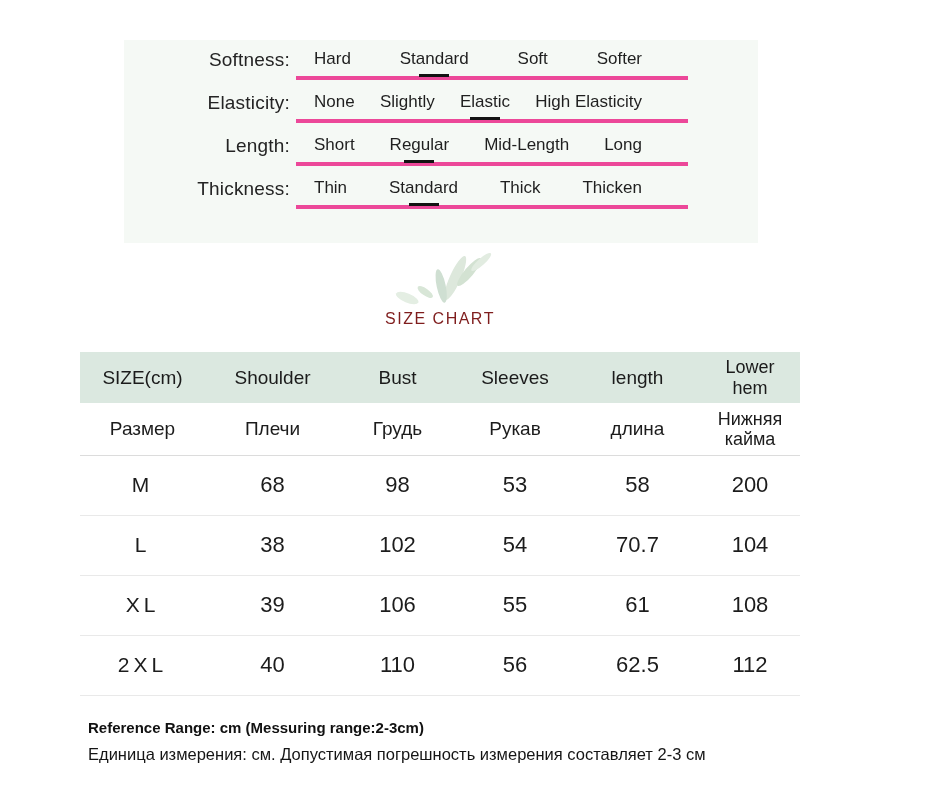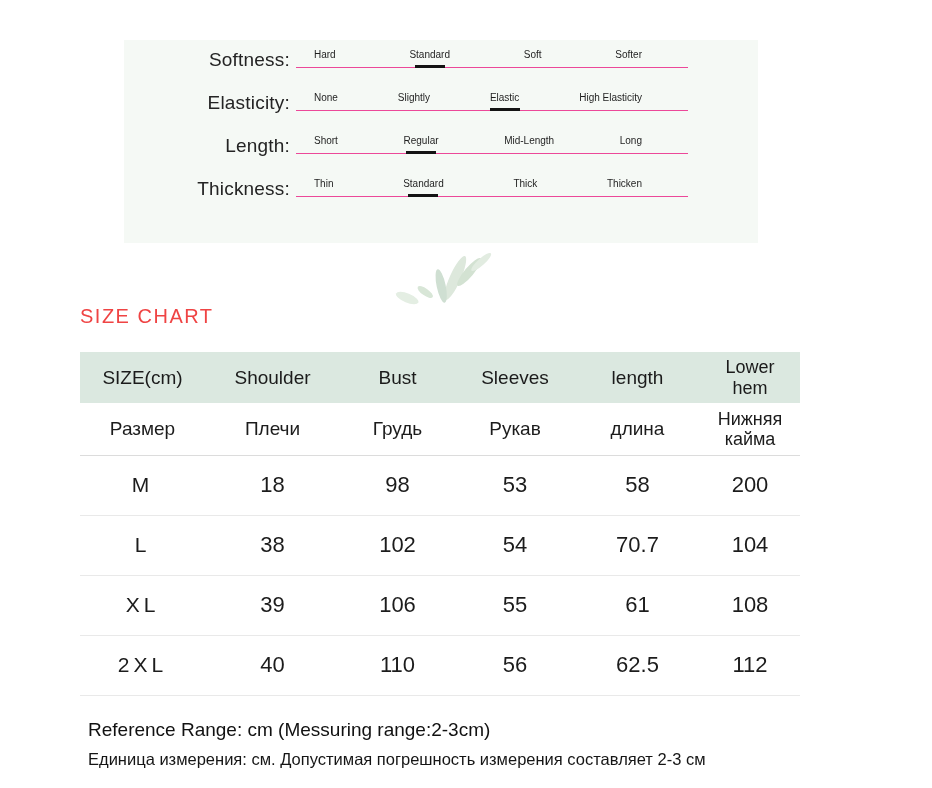--- a/index.html
+++ b/index.html
@@ -14,52 +14,52 @@
     background:#f5f9f5;box-sizing:border-box;padding-top:9px;
   }
   .attr-row{display:flex;align-items:flex-start;height:43px;}
   .attr-label{
     width:166px;text-align:right;font-size:19px;color:#242424;
     padding-bottom:7px;flex:none;letter-spacing:.2px;
   }
   .attr-options{
     margin-left:6px;width:392px;box-sizing:border-box;flex:none;
     display:flex;justify-content:space-between;align-items:flex-end;
-    padding:0 46px 7px 18px;border-bottom:1px solid #ec4899;
-    font-size:10px;color:#1f1f1f;
+    padding:0 46px 7px 18px;border-bottom:4px solid #ec4899;
+    font-size:17px;color:#1f1f1f;
   }
   .opt{position:relative;white-space:nowrap;}
   .opt.selected::after{
     content:"";position:absolute;left:50%;transform:translateX(-50%);
     bottom:-8px;width:30px;height:3px;background:#131313;
   }
 
   
   .title-block{position:absolute;left:80px;top:250px;width:720px;height:80px;}
   .leaves{position:absolute;left:50%;top:0;transform:translateX(-48%);}
   .title-text{
-    position:absolute;bottom:2px;width:100%;margin:0;
-    font-size:20px;font-weight:500;letter-spacing:1.5px;color:#ef4444;
+    position:absolute;bottom:2px;width:100%;text-align:center;margin:0;
+    font-size:16px;font-weight:500;letter-spacing:1.5px;color:#7f1d1d;
   }
 
   
   .size-table{
     position:absolute;left:80px;top:352px;width:720px;
     border-collapse:collapse;text-align:center;table-layout:fixed;
   }
   .size-table th,.size-table td{font-weight:normal;padding:0;}
   tr.head-en{background:#dbe8e0;height:51px;font-size:19px;color:#1b1b1b;}
   tr.head-ru{height:52px;font-size:19px;border-bottom:1px solid #dcdcdc;}
   tr.head-en .last,tr.head-ru .last{line-height:1.12;font-size:18px;padding:0 14px;}
   tbody tr{height:60px;border-bottom:1px solid #e9e9e9;font-size:22px;}
   td.sz{font-size:21px;letter-spacing:4px;}
 
   
   .notes{position:absolute;left:88px;top:719px;width:810px;}
-  .note-1{margin:0 0 9px;font-size:19px;font-weight:normal;color:#111;}
+  .note-1{margin:0 0 9px;font-size:15px;font-weight:bold;color:#111;}
   .note-2{margin:0;font-size:16.5px;color:#151515;}
 </style>
 </head>
 <body>
 
 <div class="stage">
 
   <section class="attr-panel">
 
     <div class="attr-row">
@@ -138,21 +138,21 @@
         <td>Плечи</td>
         <td>Грудь</td>
         <td>Рукав</td>
         <td>длина</td>
         <td class="last">Нижняя кайма</td>
       </tr>
     </thead>
     <tbody>
       <tr>
         <td class="sz">M</td>
-        <td>18</td>
+        <td>68</td>
         <td>98</td>
         <td>53</td>
         <td>58</td>
         <td>200</td>
       </tr>
       <tr>
         <td class="sz">L</td>
         <td>38</td>
         <td>102</td>
         <td>54</td>

